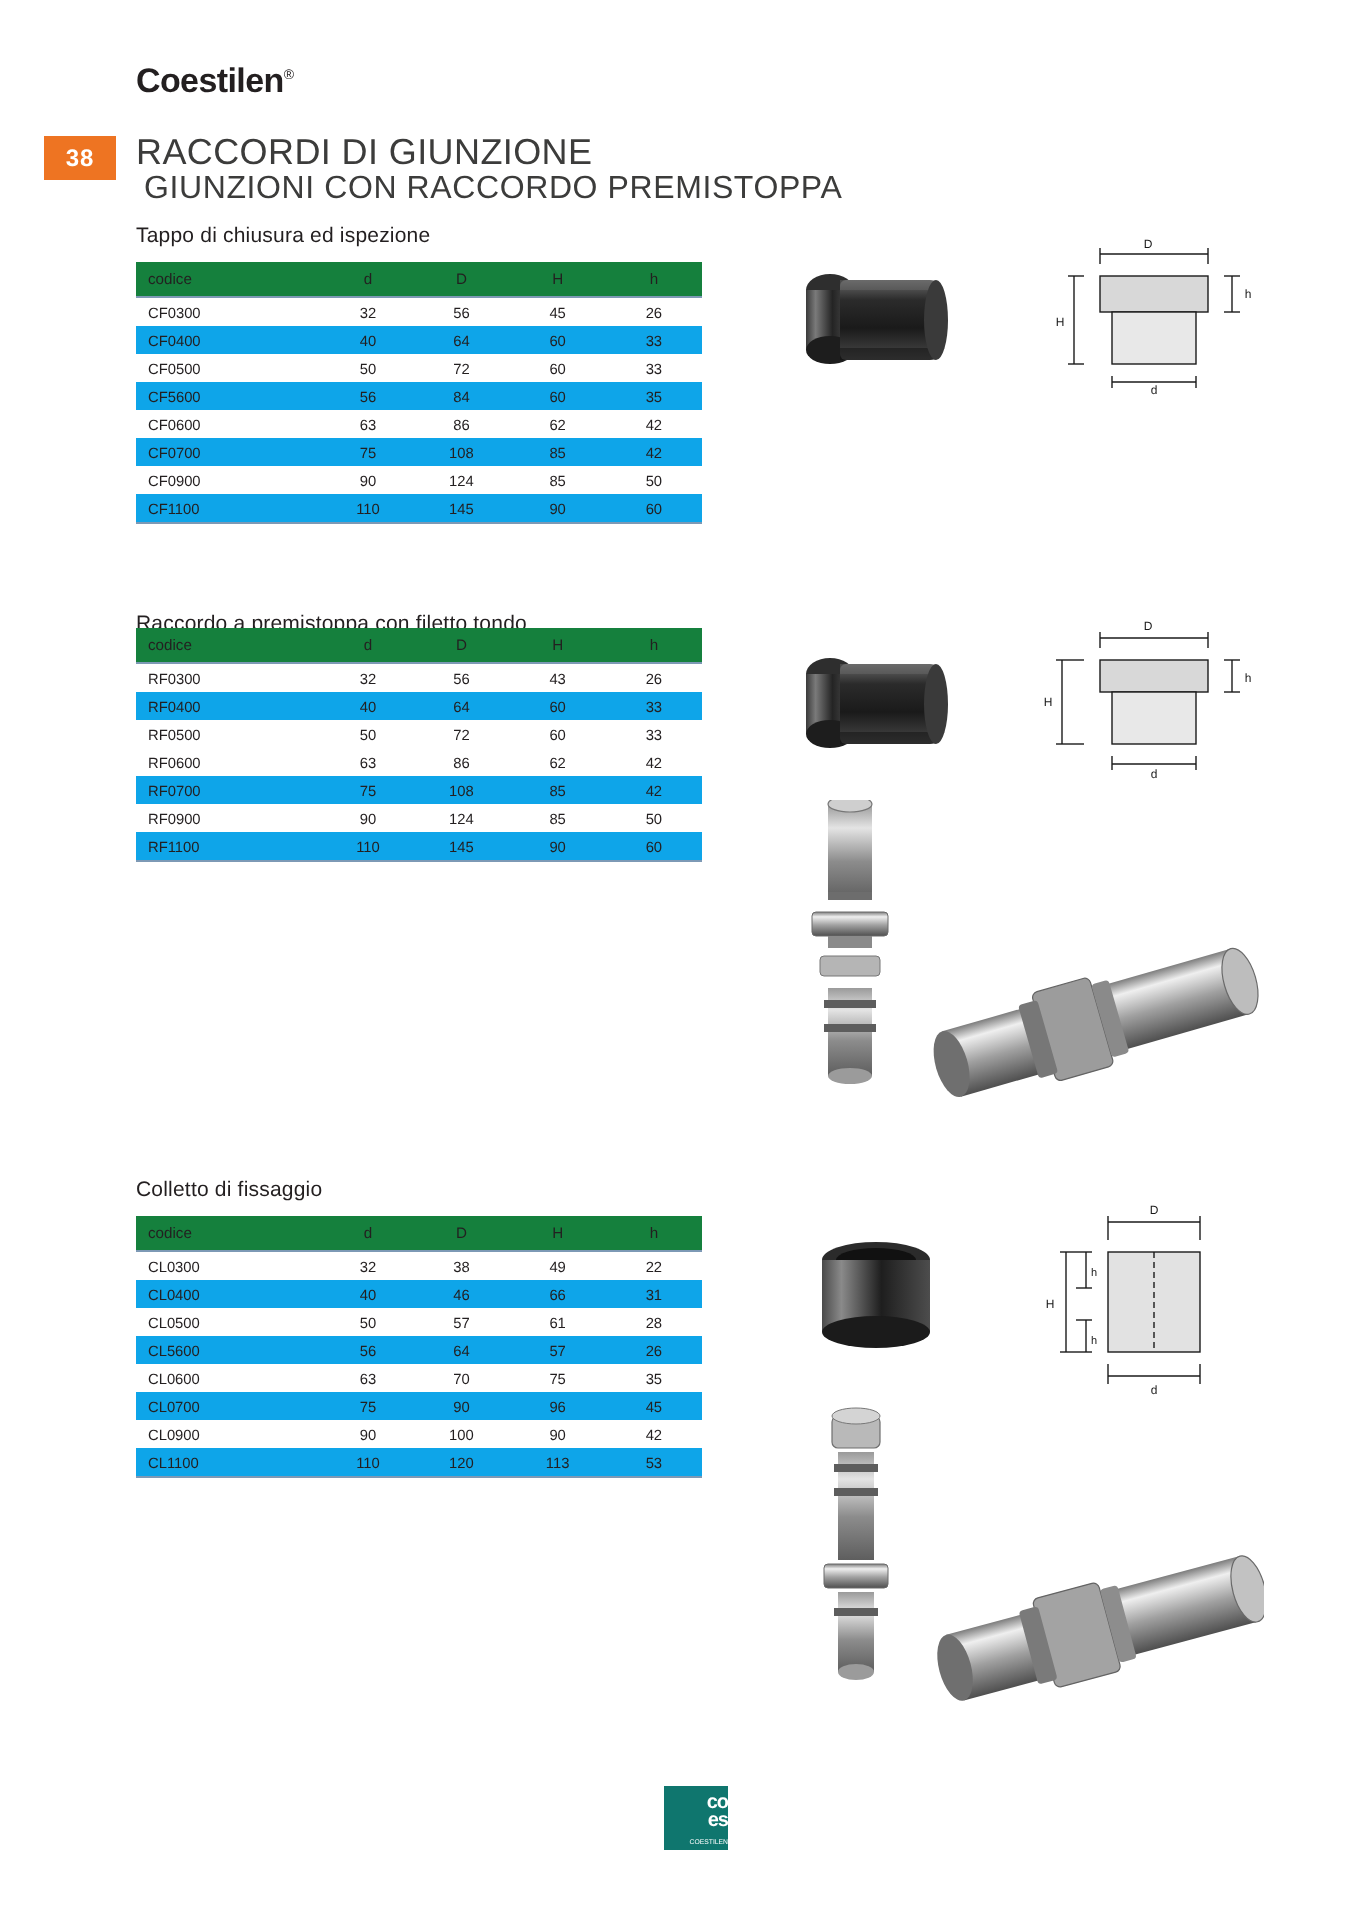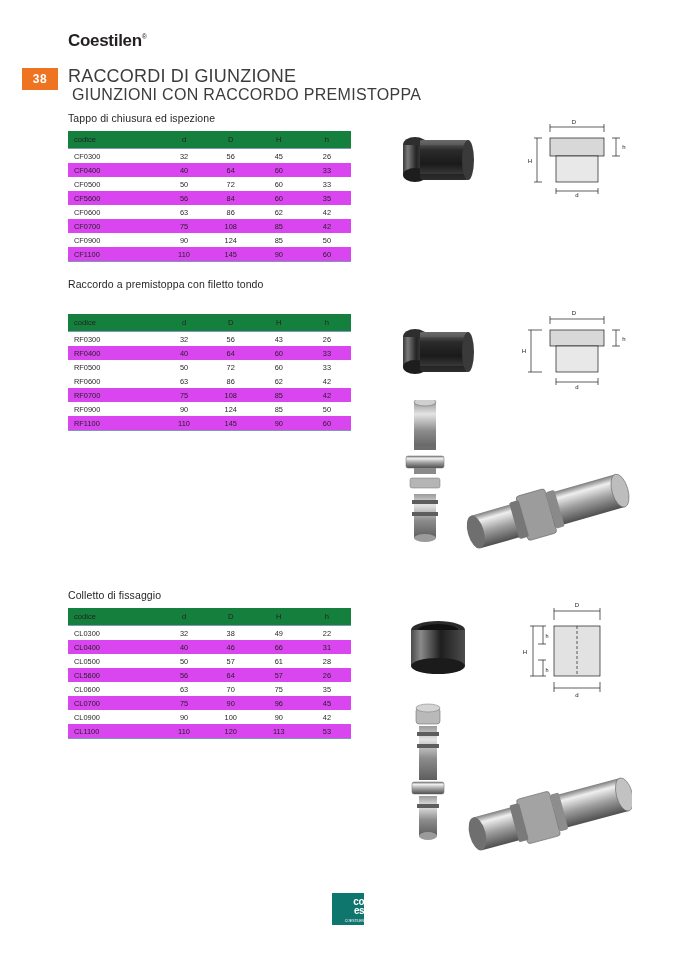--- a/index.html
+++ b/index.html
@@ -97,21 +97,21 @@
     border: none;
   }
   table.spec td.codecol {
     text-align: left;
     padding-left: 6px;
   }
   table.spec tr.odd td {
     background: #ffffff;
   }
   table.spec tr.even td {
-    background: #d946ef;
+    background: #0ea5e9;
   }
   table.spec tr.lastrow td {
     border-bottom: 1px solid #7d99b5;
   }
   table.spec col.c-code { width: 33%; }
   table.spec col.c-d    { width: 16%; }
   table.spec col.c-D    { width: 17%; }
   table.spec col.c-H    { width: 17%; }
   table.spec col.c-h    { width: 17%; }
 
@@ -273,21 +273,21 @@
     <line x1="40" y1="70" x2="40" y2="76"></line>
     <line x1="82" y1="70" x2="82" y2="76"></line>
     <line x1="40" y1="73" x2="82" y2="73"></line>
   </g>
   <text x="58" y="6" font-size="6" text-anchor="middle" fill="#1a1a1a" font-family="Liberation Sans, sans-serif">D</text>
   <text x="14" y="45" font-size="6" text-anchor="middle" fill="#1a1a1a" font-family="Liberation Sans, sans-serif">H</text>
   <text x="108" y="31" font-size="6" text-anchor="middle" fill="#1a1a1a" font-family="Liberation Sans, sans-serif">h</text>
   <text x="61" y="79" font-size="6" text-anchor="middle" fill="#1a1a1a" font-family="Liberation Sans, sans-serif">d</text>
 </svg>
 
-<div class="sect-title" style="left:68px; top:278px;">Raccordo a premistoppa con filetto tondo</div>
+<div class="sect-title" style="left:68px; top:306px;">Raccordo a premistoppa con filetto tondo</div>
 
 <table class="spec" style="left:68px; top:314px;">
   <colgroup>
       <col class="c-code">
       <col class="c-d">
       <col class="c-D">
       <col class="c-H">
       <col class="c-h">
     </colgroup>
   <thead>

